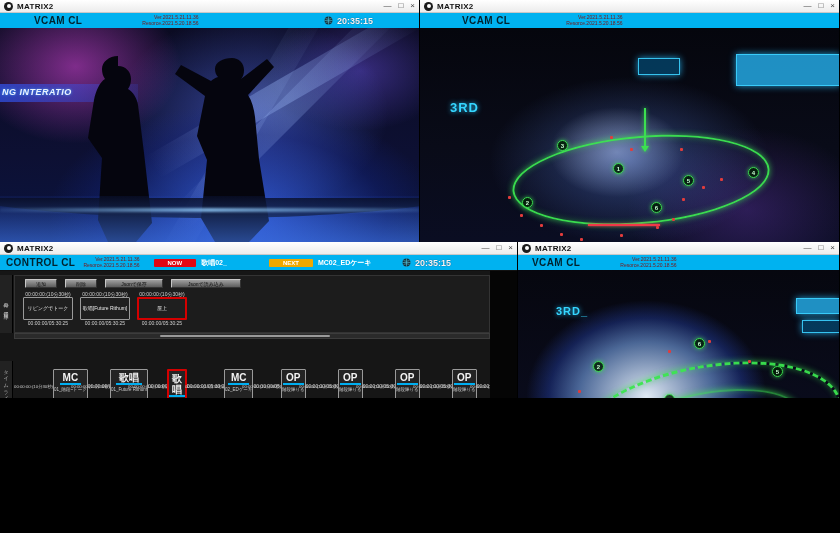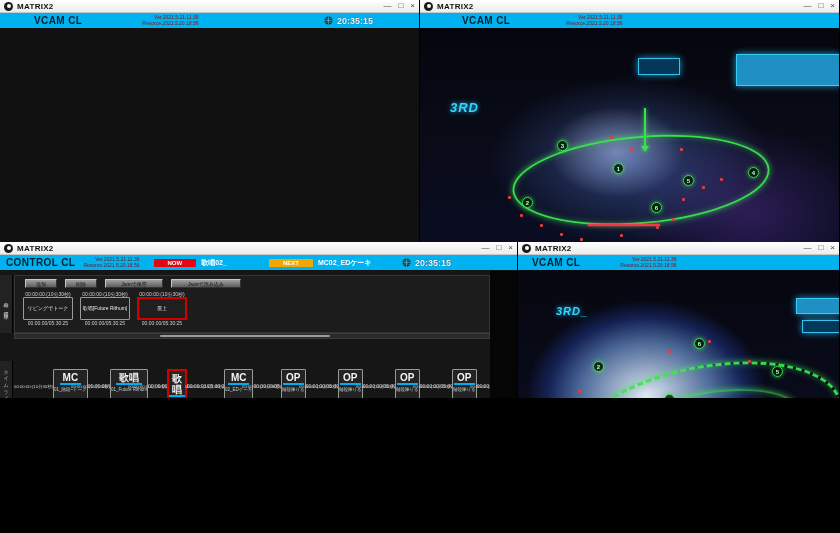--- a/index.html
+++ b/index.html
@@ -47,21 +47,21 @@
      radial-gradient(160px 110px at 78% 85%, rgba(110,60,190,.35), transparent 75%),
      linear-gradient(#05060d,#090b18 55%,#0a0d22);}
   .scene-br{background:
      radial-gradient(150px 120px at 40% 48%, rgba(235,245,255,.95), rgba(130,180,255,.55) 45%, rgba(50,90,230,.3) 65%, transparent 80%),
      radial-gradient(200px 150px at 75% 95%, rgba(100,60,190,.5), transparent 75%),
      radial-gradient(160px 90px at 15% 90%, rgba(60,90,220,.4), transparent 75%),
      linear-gradient(#06070f,#0a0c1e 60%,#101436);}
   .ring{position:absolute;border:2px solid rgba(60,230,80,.95);border-radius:50%;box-shadow:0 0 6px rgba(60,230,80,.7), inset 0 0 6px rgba(60,230,80,.4);}
   .ring.dash{border-style:dashed;border-width:3px;}
   .waypoint{position:absolute;width:11px;height:11px;border-radius:50%;border:1.5px solid #3ce050;background:rgba(2,30,6,.85);color:#c9ffd2;font-size:6px;font-weight:bold;display:flex;align-items:center;justify-content:center;box-shadow:0 0 4px rgba(60,224,80,.8);}
-  .stagelabel{position:absolute;font-size:13px;font-weight:bold;font-style:italic;color:#35d6ff;text-shadow:0 0 5px rgba(40,200,255,.9);letter-spacing:1px;}
+  .stagelabel{position:absolute;font-size:13px;font-weight:bold;color:#35d6ff;text-shadow:0 0 5px rgba(40,200,255,.9);letter-spacing:1px;}
   .cyanblock{position:absolute;background:rgba(0,170,255,.3);border:1px solid rgba(60,210,255,.9);box-shadow:0 0 7px rgba(40,190,255,.8);}
   .cyanblock.solid{background:rgba(40,190,255,.75);}
   .dots{position:absolute;width:3px;height:3px;background:#e23c3c;border-radius:1px;}
   .redline{position:absolute;height:2px;background:#f03848;box-shadow:0 0 3px #f03848;}
   
   .ctl-body{position:absolute;top:29px;left:0;width:490px;bottom:0;background:#161616;}
   .ctl-fill{position:absolute;top:29px;left:490px;right:0;bottom:0;background:#050505;}
   .secside{position:absolute;left:0;width:13px;background:#222;border-right:1px solid #000;color:#bbb;
            writing-mode:vertical-rl;text-orientation:upright;font-size:5px;letter-spacing:1px;
            display:flex;align-items:center;justify-content:center;}
@@ -127,20 +127,34 @@
         <span>Ver.2021.5.21.11.36</span><br><span>Resorce.2021.5.20.18.56</span>
       </span>
       <span class="clockgrp" style="margin-right:40px;">
         <svg class="globe" viewBox="0 0 10 10">
             <circle cx="5" cy="5" r="4.4" fill="#16303a"></circle>
             <path d="M5 .6v8.8M.6 5h8.8M1.6 2.5c2 1.4 4.8 1.4 6.8 0M1.6 7.5c2-1.4 4.8-1.4 6.8 0" stroke="#57cfe8" stroke-width=".6" fill="none"></path>
           </svg>
         <span class="clock">20:35:15</span>
       </span>
     </div>
+    <div class="scene scene-tl">
+      <div class="beam" style="left:420px;top:0;transform:rotate(150deg);"></div>
+      <div class="beam" style="left:400px;top:-10px;transform:rotate(135deg);opacity:.7;"></div>
+      <div class="beam" style="left:330px;top:-20px;transform:rotate(120deg);opacity:.5;"></div>
+      <div class="tl-band"></div>
+      <div class="tl-sign">NG INTERATIO</div>
+      <svg class="abs" style="left:0;top:0;" width="420" height="214" viewBox="0 0 420 214">
+        <path class="sil" d="M118 38c8 0 13 6 13 13 0 4-1 7-3 10 5 3 9 9 10 16l6 48 8 70-16 19h-28l-10-22 4-62-14-20 6-38c2-10 6-18 11-21-2-3-3-6-3-10 0-7 7-13 16-13z" fill="#05050e"></path>
+        <path class="sil" d="M232 30c7 0 12 5 12 12 0 4-1 7-3 9l26-20 7 8-26 28c4 6 6 14 7 22l4 42 10 62-20 21h-34l-14-24 6-58-10-24 8-40-30-22 6-9 30 16c2-2 4-3 7-4-2-2-3-5-3-8 0-7 8-11 17-11z" fill="#05050e"></path>
+        <path class="sil" d="M0 170h420v8c-60 8-140 12-210 12S60 186 0 178z" fill="#04040c" opacity=".8"></path>
+      </svg>
+      <div class="floorline"></div>
+      <div class="floor"></div>
+    </div>
   </div>
 
   <div class="win" style="left:420px;top:0;width:420px;height:242px;">
     <div class="tbar">
       <span class="tlogo"></span>
       <span class="ttitle">MATRIX2</span>
       <span class="wctl">
         <span>—</span>
         <span>□</span>
         <span>×</span>

